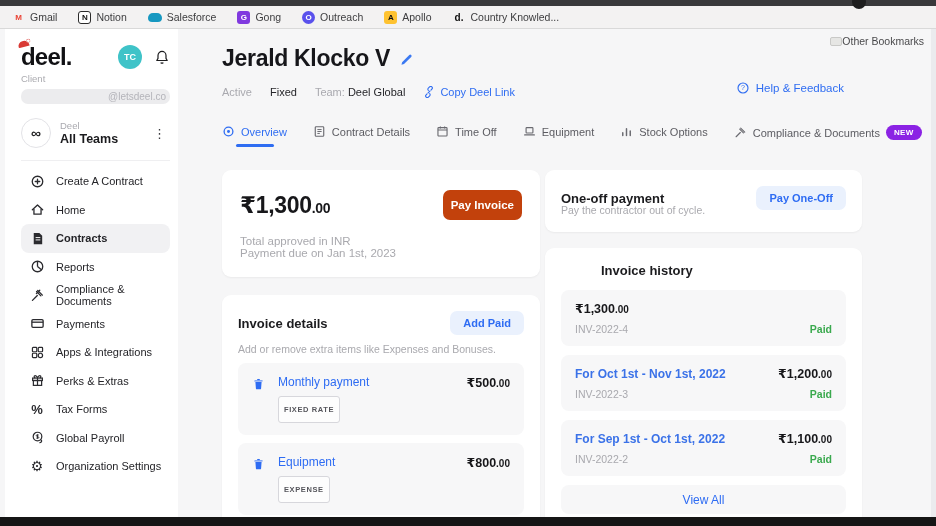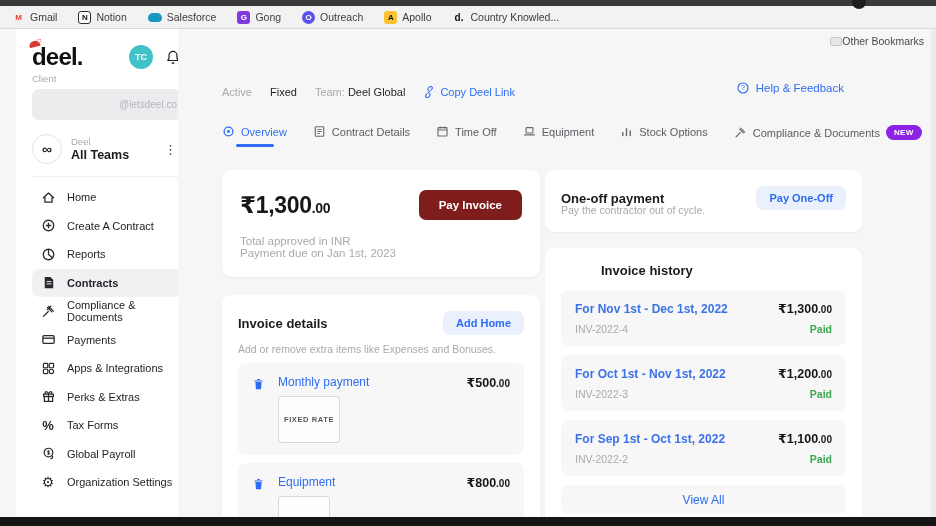--- a/index.html
+++ b/index.html
@@ -19,33 +19,33 @@
     font-size:8px; font-weight:bold; }
   .bookmarks-spacer { flex:1; }
   .other-bm { display:flex; align-items:center; color:#4a4a4c;margin-top:48px; }
   .other-bm .fold { width:12px; height:9px; background:#e6e6e4; border:1px solid #c9c9c7; border-radius:2px; }
 
   
   .app { position:absolute; top:29px; left:0; width:936px; height:488px; }
   .chrome-bottom { position:absolute; bottom:0; left:0; width:936px; height:9px; background:#151515; z-index:40; }
 
   
-  .sidebar { position:absolute; top:0; left:16px; width:178px; height:488px; background:#fff;
+  .sidebar { position:absolute; top:0; left:5px; width:178px; height:488px; background:#fff;
     border-right:1px solid #ebebed; padding:14px 12px 0 16px; }
   .logo-row { display:flex; align-items:center; }
   .logo { font-size:24px; font-weight:800; letter-spacing:-0.8px; color:#111114; position:relative; }
   .santa-hat { position:absolute; top:-2px; left:-3px; width:11px; height:6px; background:#d93a35;
     border-radius:5px 5px 0 1px; transform:rotate(-14deg); }
   .santa-hat::after { content:""; position:absolute; right:-2px; top:-1px; width:4px; height:4px;
     border-radius:50%; background:#fff; box-shadow:0 0 0 0.5px #d93a35 inset; }
   .logo-row .spacer { flex:1; }
   .avatar { width:24px; height:24px; border-radius:50%; background:#3fc3c8; color:#fff; font-size:9px;
     font-weight:bold; display:flex; align-items:center; justify-content:center; margin-right:12px; }
   .client-label { font-size:9.5px; color:#ababb0; margin-top:2px; }
-  .email-redacted { margin-top:5px; height:31px; background:#ececee; border-radius:7px; display:flex;
+  .email-redacted { margin-top:5px; height:15px; background:#ececee; border-radius:7px; display:flex;
     align-items:center; justify-content:flex-end; padding-right:4px; }
   .email-domain { font-size:10px; color:#b4b4ba; }
   .team-row { margin-top:14px; display:flex; align-items:center; gap:9px; }
   .team-circle { width:30px; height:30px; border:1px solid #e3e3e7; border-radius:50%; background:#fff;
     display:flex; align-items:center; justify-content:center; font-size:14px; color:#1c1c1e; font-weight:bold; }
   .team-texts { flex:1; }
   .team-org { font-size:9.5px; color:#a9a9af; }
   .team-name { font-size:12.5px; font-weight:bold; color:#1b1b1e; margin-top:1px; }
   .kebab { font-size:13px; color:#3c3c40; padding:0 4px; }
   .side-divider { height:1px; background:#efeff1; margin:12px 0 6px 0; }
@@ -82,22 +82,22 @@
 
   .col-left  { position:absolute; top:141px; left:44px;  width:318px; }
   .col-right { position:absolute; top:141px; left:367px; width:317px; }
   .card { background:#fff; border-radius:9px; box-shadow:0 1px 2px rgba(0,0,0,0.05); }
 
   
   .amount-card { padding:20px 18px 18px; margin-bottom:18px; }
   .amount-top { display:flex; align-items:center; justify-content:space-between; }
   .amount-main { font-size:23px; font-weight:bold; color:#17171a; letter-spacing:-0.3px; }
   .amount-cents { font-size:14px; font-weight:bold; }
-  .btn-primary { background:#7f1d1d; color:#fff; font-size:11.5px; font-weight:bold; border:none;
-    padding:9px 20px; border-radius:7px; }
+  .btn-primary { background:#c2410c; color:#fff; font-size:11.5px; font-weight:bold; border:none;
+    padding:9px 8px; border-radius:7px; }
   .amount-bottom { display:flex; align-items:flex-start; justify-content:space-between; margin-top:15px;
     font-size:11.5px; color:#a9a9ae;flex-direction:column; }
 
   
   .details-card { padding:16px 16px 16px; }
   .card-head { display:flex; align-items:center; justify-content:space-between; }
   .card-title { font-size:13px; font-weight:bold; color:#1b1b1e; }
   .btn-soft { background:#eaf1fd; color:#2e6cf3; font-size:11px; font-weight:bold; border:none;
     padding:6px 13px; border-radius:7px; }
   .card-desc { font-size:10.5px; color:#a9a9ae; margin-top:8px; }
@@ -106,21 +106,21 @@
   .period-title { font-size:12px; font-weight:bold; color:#1b1b1e; }
   .view-link { display:flex; align-items:center; gap:4px; font-size:10.5px; color:#2e6cf3; }
   .pill-line2 { display:flex; align-items:center; justify-content:space-between; margin-top:7px;
     font-size:10.5px; color:#a9a9ae; }
   .line-item { margin-top:8px; background:#f7f7f8; border-radius:8px; padding:12px 14px;
     display:flex; align-items:flex-start; gap:13px; }
   .trash { color:#2e6cf3; margin-top:2px; }
   .li-mid { flex:1; }
   .li-name { font-size:12px; color:#2e6cf3; }
   .li-badge { display:inline-block; margin-top:7px; border:1px solid #d7d7dc; border-radius:3px;
-    padding:18px 5px; font-size:7.5px; letter-spacing:0.6px; color:#55555b; font-weight:bold; background:#fdfdfd; }
+    padding:8px 5px; font-size:7.5px; letter-spacing:0.6px; color:#55555b; font-weight:bold; background:#fdfdfd; }
   .li-amount { font-size:12.5px; font-weight:bold; color:#17171a; white-space:nowrap; }
   .cents-sm { font-size:10px; }
 
   
   .oneoff-card { padding:16px; margin-bottom:16px; }
   .oneoff-desc { font-size:10.5px; color:#a9a9ae; margin-top:8px; }
   .history-card { padding:15px 16px 14px; }
   .history-title { font-size:13px; font-weight:bold; color:#1b1b1e; margin-bottom:12px;margin-left:40px; }
   .hist-row { background:#f7f7f8; border-radius:8px; padding:11px 14px; margin-bottom:9px; }
   .hist-l1 { display:flex; align-items:center; justify-content:space-between; }
@@ -200,52 +200,52 @@
         <div class="team-name">All Teams</div>
       </div>
       <div class="kebab">⋮</div>
     </div>
     <div class="side-divider"></div>
 
     <div class="nav">
       <div class="nav-item">
         <span class="icon">
             <svg width="15" height="15" viewBox="0 0 16 16">
+              <circle cx="8" cy="8" r="5.6" fill="none" stroke="currentColor" stroke-width="1.4"></circle>
+              <path d="M8 5.6v4.8M5.6 8h4.8" stroke="currentColor" stroke-width="1.4" stroke-linecap="round"></path>
+            </svg>
+          </span>
+        <span>Create A Contract</span>
+      </div>
+      <div class="nav-item">
+        <span class="icon">
+            <svg width="15" height="15" viewBox="0 0 16 16">
               <path d="M2.5 8.2 8 3.2l5.5 5" fill="none" stroke="currentColor" stroke-width="1.4" stroke-linecap="round" stroke-linejoin="round"></path>
               <path d="M4.2 7.4V13h7.6V7.4" fill="none" stroke="currentColor" stroke-width="1.4" stroke-linejoin="round"></path>
             </svg>
           </span>
         <span>Home</span>
       </div>
-      <div class="nav-item">
-        <span class="icon">
-            <svg width="15" height="15" viewBox="0 0 16 16">
-              <circle cx="8" cy="8" r="5.6" fill="none" stroke="currentColor" stroke-width="1.4"></circle>
-              <path d="M8 5.6v4.8M5.6 8h4.8" stroke="currentColor" stroke-width="1.4" stroke-linecap="round"></path>
-            </svg>
-          </span>
-        <span>Create A Contract</span>
+      <div class="nav-item active">
+        <span class="icon">
+            <svg width="15" height="15" viewBox="0 0 16 16">
+              <path d="M4 2h6l3 3v9H4z" fill="currentColor"></path>
+              <path d="M6 7h5M6 9.5h5" stroke="#fff" stroke-width="1"></path>
+            </svg>
+          </span>
+        <span>Contracts</span>
       </div>
       <div class="nav-item">
         <span class="icon">
             <svg width="15" height="15" viewBox="0 0 16 16">
               <circle cx="8" cy="8" r="5.6" fill="none" stroke="currentColor" stroke-width="1.4"></circle>
               <path d="M8 8V2.4M8 8l4.2 3.4" fill="none" stroke="currentColor" stroke-width="1.4"></path>
             </svg>
           </span>
         <span>Reports</span>
-      </div>
-      <div class="nav-item active">
-        <span class="icon">
-            <svg width="15" height="15" viewBox="0 0 16 16">
-              <path d="M4 2h6l3 3v9H4z" fill="currentColor"></path>
-              <path d="M6 7h5M6 9.5h5" stroke="#fff" stroke-width="1"></path>
-            </svg>
-          </span>
-        <span>Contracts</span>
       </div>
       <div class="nav-item">
         <span class="icon">
             <svg width="15" height="15" viewBox="0 0 16 16">
               <g stroke="currentColor" stroke-width="1.4" stroke-linecap="round" fill="none">
                 <path d="M8.2 2.6l5 5"></path>
                 <path d="M7 3.8l4.6 4.6"></path>
                 <path d="M10.4 2.4l-3.6 3.6"></path>
                 <path d="M2.6 13.2l5.2-5.2"></path>
               </g>
@@ -303,20 +303,28 @@
       </div>
       <div class="nav-item">
         <span class="glyph-ic" style="font-size:14px;">⚙</span>
         <span>Organization Settings</span>
       </div>
     </div>
   </div>
 
   <div class="main">
 
+    <div class="page-title-row">
+      <span class="page-title">Jerald Klocko V</span>
+      <span class="icon edit-pencil">
+        <svg width="14" height="14" viewBox="0 0 16 16">
+            <path d="M2.4 11.6 10.6 3.4a1.55 1.55 0 0 1 2.2 2.2L4.6 13.8l-2.9.7z" fill="currentColor"></path>
+          </svg>
+      </span>
+    </div>
 
     <div class="sub-row">
       <span class="muted">Active</span>
       <span class="dark">Fixed</span>
       <span><span class="muted">Team:</span> <span class="dark">Deel Global</span></span>
       <span class="link-row link">
         <span class="icon">
           <svg width="12" height="12" viewBox="0 0 16 16">
               <g fill="none" stroke="currentColor" stroke-width="1.5" stroke-linecap="round">
                 <path d="M6.8 9.2l2.4-2.4"></path>
@@ -409,21 +417,21 @@
         </div>
         <div class="amount-bottom">
           <span>Total approved in INR</span>
           <span>Payment due on Jan 1st, 2023</span>
         </div>
       </div>
 
       <div class="card details-card">
         <div class="card-head">
           <span class="card-title">Invoice details</span>
-          <button class="btn-soft">Add Home</button>
+          <button class="btn-soft">Add Paid</button>
         </div>
         <div class="card-desc">Add or remove extra items like Expenses and Bonuses.</div>
 
 
         <div class="line-item">
           <span class="icon trash">
             <svg width="13" height="14" viewBox="0 0 16 16">
                 <path d="M6.4 1.8h3.2v1.4H6.4z" fill="currentColor"></path>
                 <path d="M3 3.6h10v1.2H3z" fill="currentColor"></path>
                 <path d="M4.2 5.4h7.6l-.6 8a1.2 1.2 0 0 1-1.2 1.1H6a1.2 1.2 0 0 1-1.2-1.1z" fill="currentColor"></path>
@@ -460,21 +468,20 @@
           <button class="btn-soft">Pay One-Off</button>
         </div>
         <div class="oneoff-desc" style="margin-top:-6px;max-width:190px;">Pay the contractor out of cycle.</div>
       </div>
 
       <div class="card history-card">
         <div class="history-title">Invoice history</div>
 
         <div class="hist-row">
           <div class="hist-l1">
-            <span class="hist-period">For Nov 1st - Dec 1st, 2022</span>
             <span class="li-amount"><span>₹1,300</span><span class="cents-sm">.00</span></span>
           </div>
           <div class="hist-l2">
             <span class="hist-inv">INV-2022-4</span>
             <span class="paid">Paid</span>
           </div>
         </div>
 
         <div class="hist-row">
           <div class="hist-l1">

